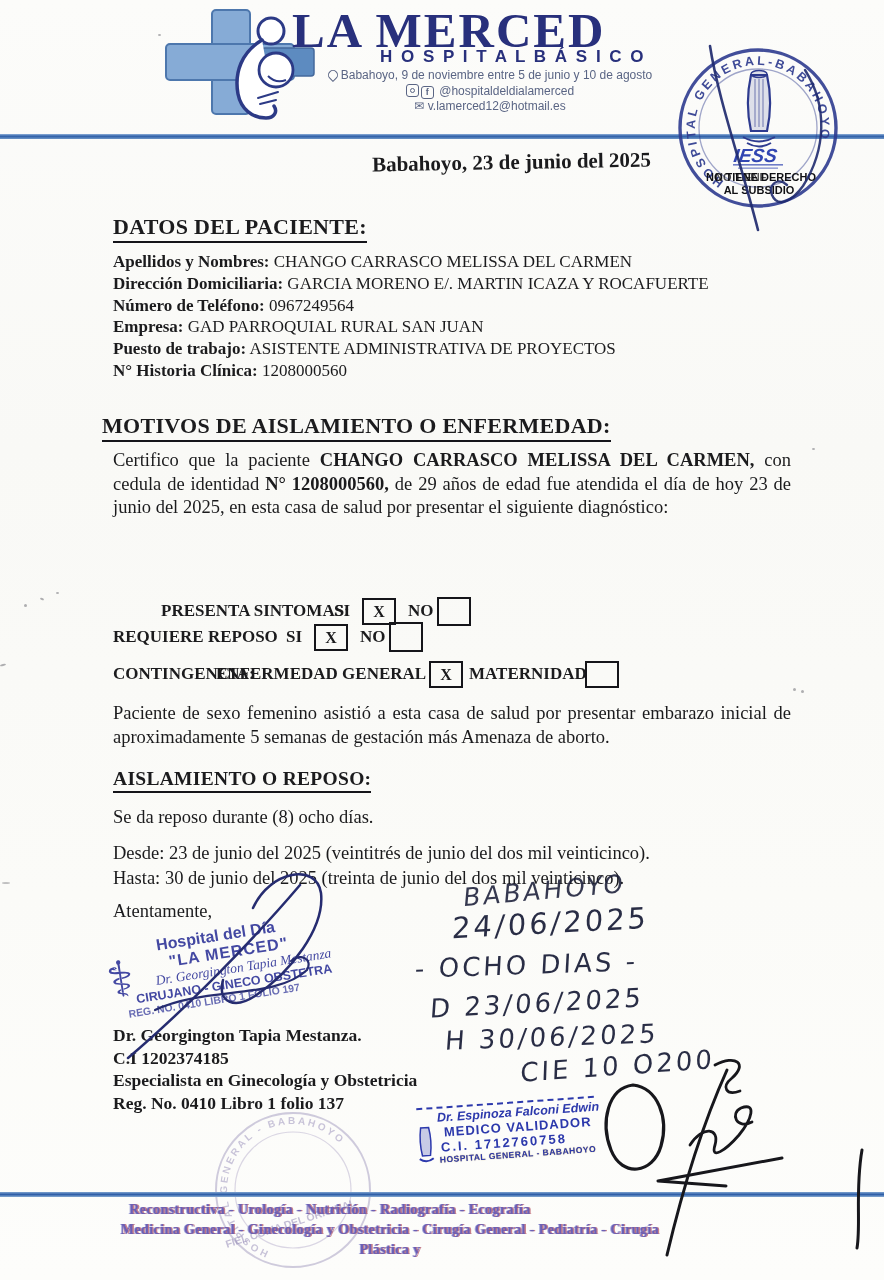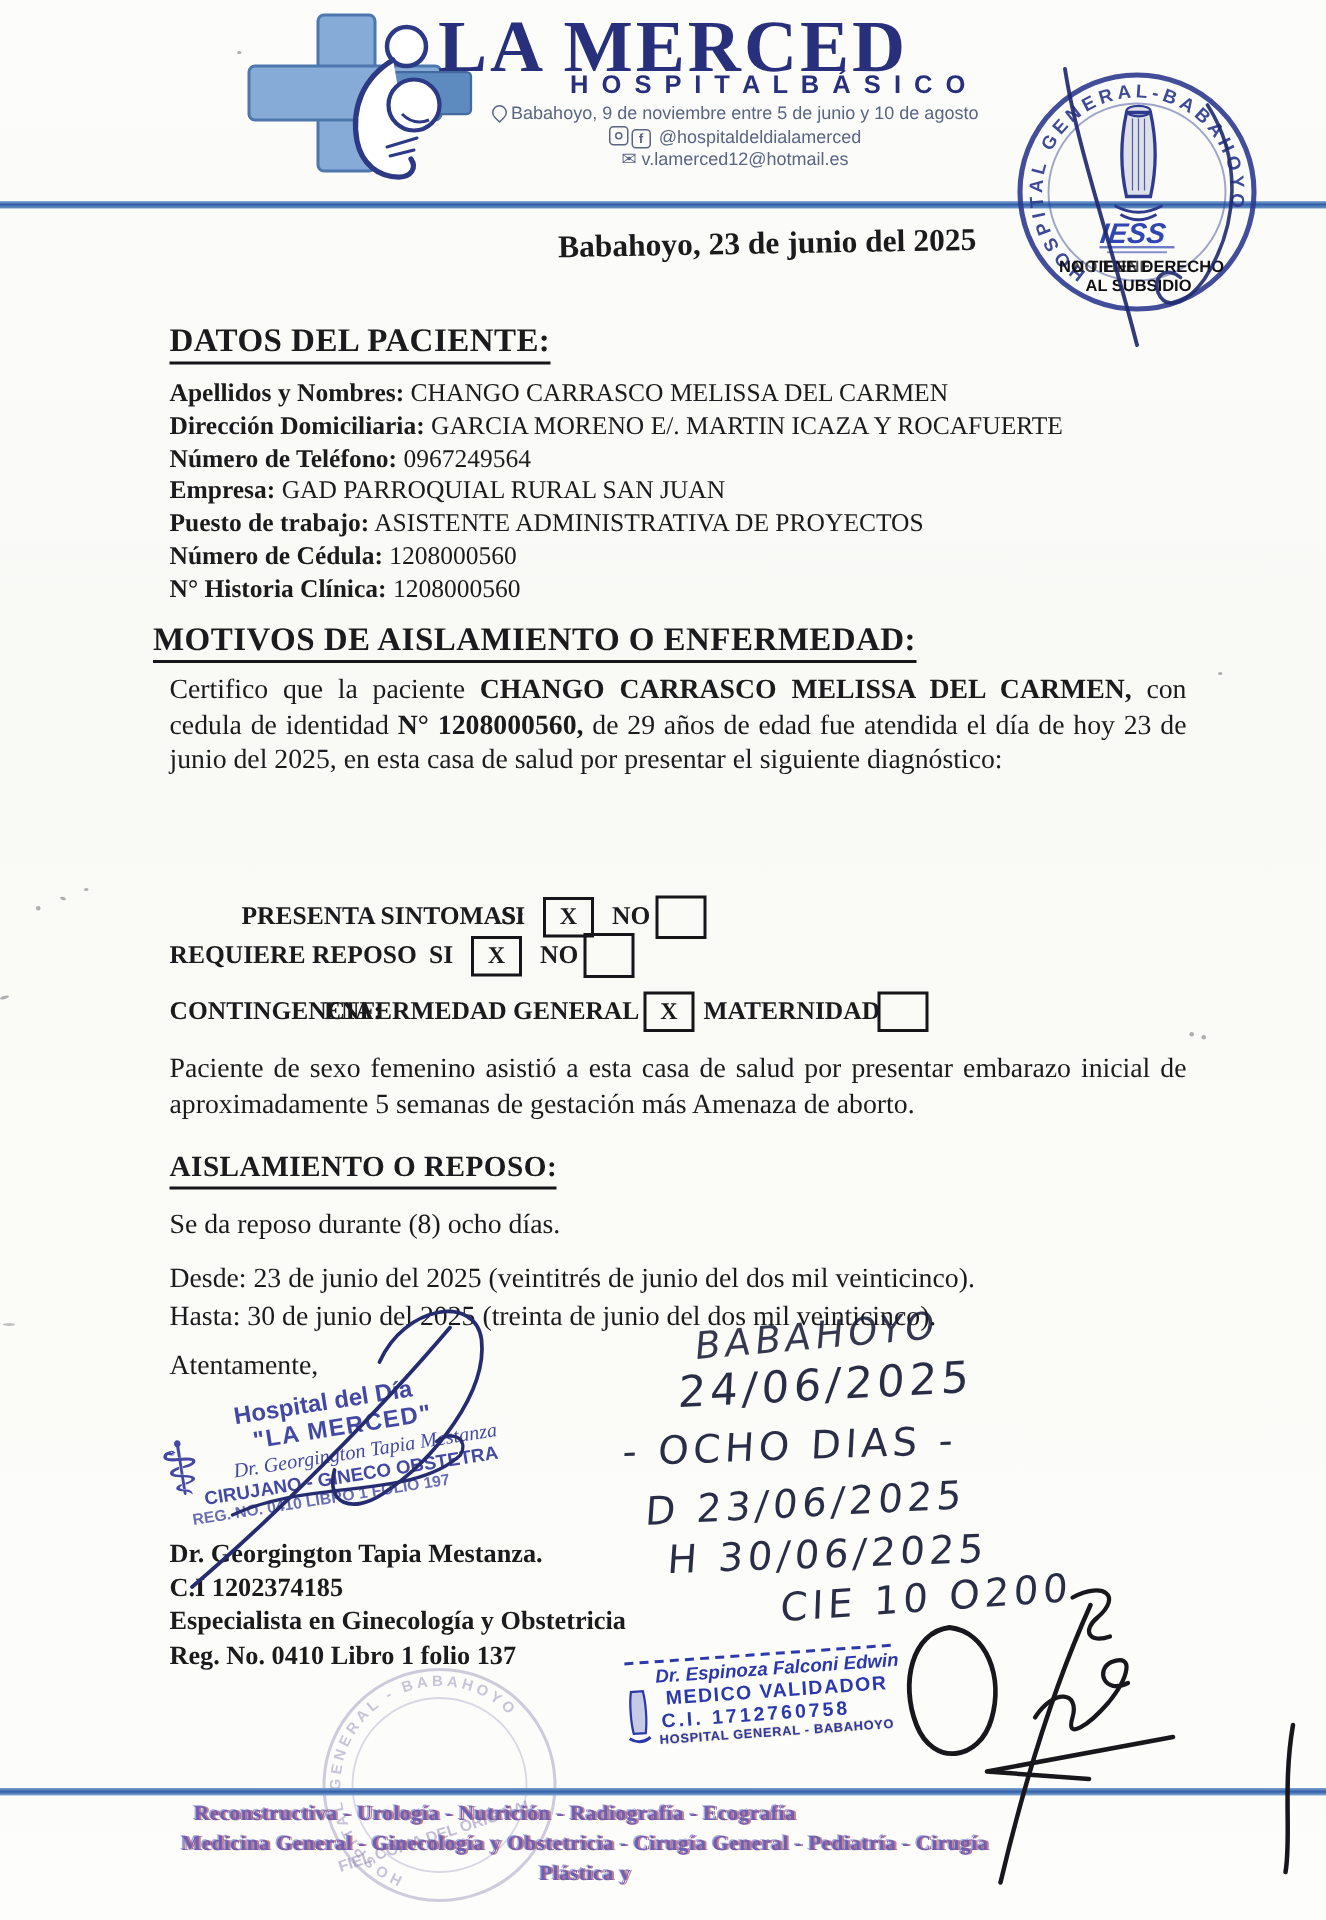--- a/index.html
+++ b/index.html
@@ -109,21 +109,20 @@
   </svg>
 
   <div class="abs sec-title" style="left:113px;top:214px;">DATOS DEL PACIENTE:</div>
 
   <div class="abs" style="left:113px;top:251px;">
     <div class="field"><span class="flabel">Apellidos y Nombres:</span> <span>CHANGO CARRASCO MELISSA DEL CARMEN</span></div>
     <div class="field"><span class="flabel">Dirección Domiciliaria:</span> <span>GARCIA MORENO E/. MARTIN ICAZA Y ROCAFUERTE</span></div>
     <div class="field"><span class="flabel">Número de Teléfono:</span> <span>0967249564</span></div>
     <div class="field"><span class="flabel">Empresa:</span> <span>GAD PARROQUIAL RURAL SAN JUAN</span></div>
     <div class="field"><span class="flabel">Puesto de trabajo:</span> <span>ASISTENTE ADMINISTRATIVA DE PROYECTOS</span></div>
-    <div class="field"><span class="flabel">Número de Cédula:</span>&nbsp;<span>1208000560</span></div>
     <div class="field"><span class="flabel">N° Historia Clínica:</span>&nbsp;<span>1208000560</span></div>
   </div>
 
   <div class="abs sec-title" style="left:102px;top:413px;">MOTIVOS DE AISLAMIENTO O ENFERMEDAD:</div>
 
   <div class="abs para" style="left:113px;top:449px;width:678px;">
     <span>Certifico que la paciente </span><span class="bold">CHANGO CARRASCO MELISSA DEL CARMEN,</span><span> con cedula de identidad </span><span class="bold">N° 1208000560,</span><span> de 29 años de edad fue atendida el día de hoy 23 de junio del 2025, en esta casa de salud por presentar el siguiente diagnóstico:</span>
   </div>
 
 

